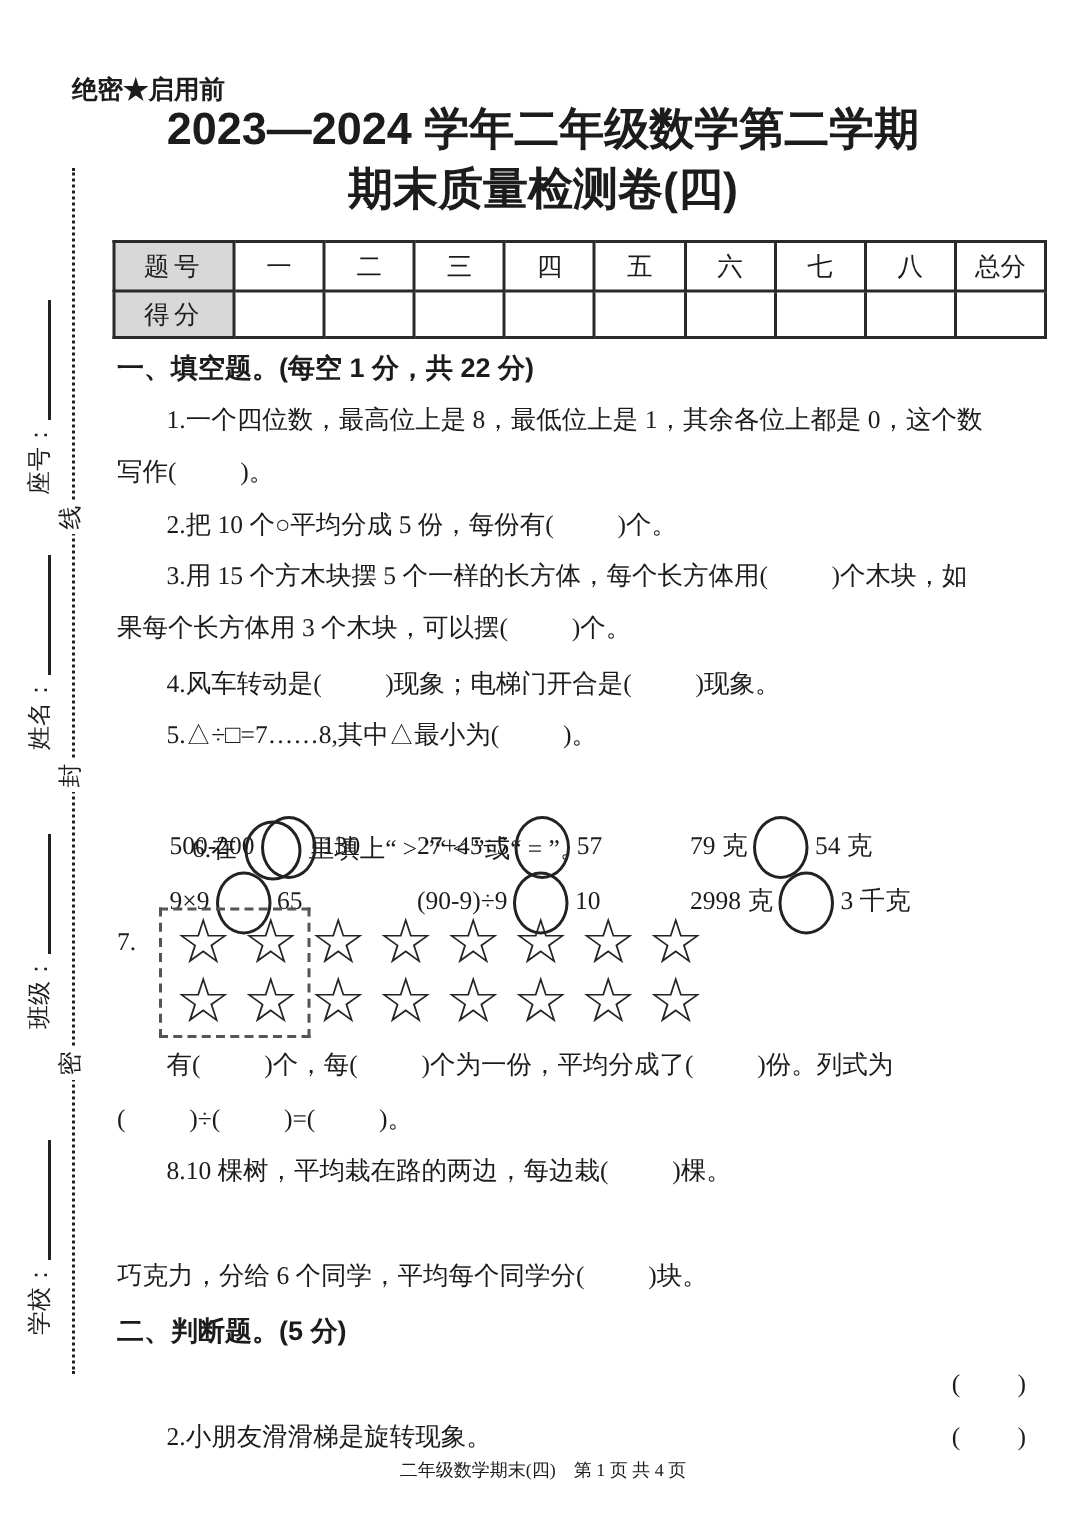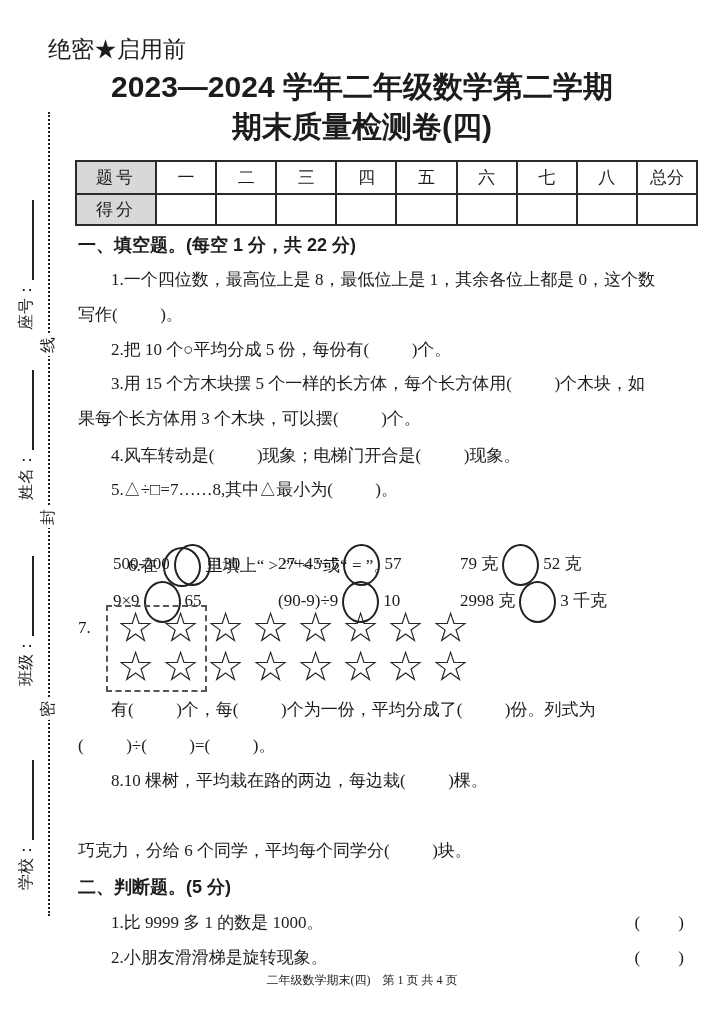--- a/index.html
+++ b/index.html
@@ -3,21 +3,21 @@
 <meta charset="utf-8">
 <style>
   html,body{margin:0;padding:0;}
   body{
     width:724px;height:1024px;position:relative;overflow:hidden;
     background:#ffffff;color:#1c1c1c;
     font-family:"Liberation Serif", serif;font-size:17px;
   }
   .abs{position:absolute;}
   
-  #secrecy{top:34px;left:48px;font-family:"Liberation Sans",sans-serif;font-weight:normal;font-size:23px;}
+  #secrecy{top:48px;left:48px;font-family:"Liberation Sans",sans-serif;font-weight:bold;font-size:17px;}
   #title1{top:68px;left:0;right:0;text-align:center;font-family:"Liberation Sans",sans-serif;font-weight:bold;font-size:30px;line-height:38px;}
   #title2{top:108px;left:0;right:0;text-align:center;font-family:"Liberation Sans",sans-serif;font-weight:bold;font-size:30px;line-height:38px;}
   
   #score-table{left:75px;top:160px;}
   #score-table table{border-collapse:collapse;table-layout:fixed;width:623px;}
   #score-table td{border:2px solid #2a2a2a;text-align:center;padding:0;font-size:17px;background:#fff;}
   #score-table td.hd{background:#d8d8d8;letter-spacing:3px;}
   #score-table tr.r1 td{height:31px;}
   #score-table tr.r2 td{height:29px;}
   
@@ -122,21 +122,21 @@
 
   <div class="line ind" style="top:472px;">5.△÷□=7……8,其中△最小为(          )。</div>
 
   <div class="line ind" style="top:500px;height:44px;line-height:44px;">
     <span>6.在</span><span class="big-circle"></span><span>里填上“ &gt; ”“ &lt; ”或“ = ”。</span>
   </div>
 
   <div class="cmp-row" style="top:543px;">
     <span class="cmp-item c1"><span>500-200</span><span class="cc"></span><span>130</span></span>
     <span class="cmp-item c2"><span>27+45÷5</span><span class="cc"></span><span>57</span></span>
-    <span class="cmp-item c3"><span>79 克</span><span class="cc"></span><span>52 克</span></span>
+    <span class="cmp-item c3"><span>79 克</span><span class="cc"></span><span>54 克</span></span>
   </div>
   <div class="cmp-row" style="top:580px;">
     <span class="cmp-item c1"><span>9×9</span><span class="cc"></span><span>65</span></span>
     <span class="cmp-item c2"><span>(90-9)÷9</span><span class="cc"></span><span>10</span></span>
     <span class="cmp-item c3"><span>2998 克</span><span class="cc"></span><span>3 千克</span></span>
   </div>
 
   <div id="q7-block">
     <span id="q7-num">7.</span>
     <div id="star-grid">
@@ -163,21 +163,20 @@
   <div class="line ind" style="top:692px;">有(          )个，每(          )个为一份，平均分成了(          )份。列式为</div>
   <div class="line" style="top:728px;">(          )÷(          )=(          )。</div>
 
   <div class="line ind" style="top:763px;">8.10 棵树，平均栽在路的两边，每边栽(          )棵。</div>
 
   <div class="line" style="top:833px;">巧克力，分给 6 个同学，平均每个同学分(          )块。</div>
 
   <div class="line sec-heading" style="top:870px;">二、判断题。(5 分)</div>
 
   <div class="judge-row" style="top:905px;">
-    <span class="judge-text ind" style="display:inline-block;">1.比 9999 多 1 的数是 1000。</span>
     <span class="judge-ans">(         )</span>
   </div>
   <div class="judge-row" style="top:940px;">
     <span class="judge-text ind" style="display:inline-block;">2.小朋友滑滑梯是旋转现象。</span>
     <span class="judge-ans">(         )</span>
   </div>
 
 </div>
 
 <div class="abs" id="footer">二年级数学期末(四)    第 1 页 共 4 页</div>

